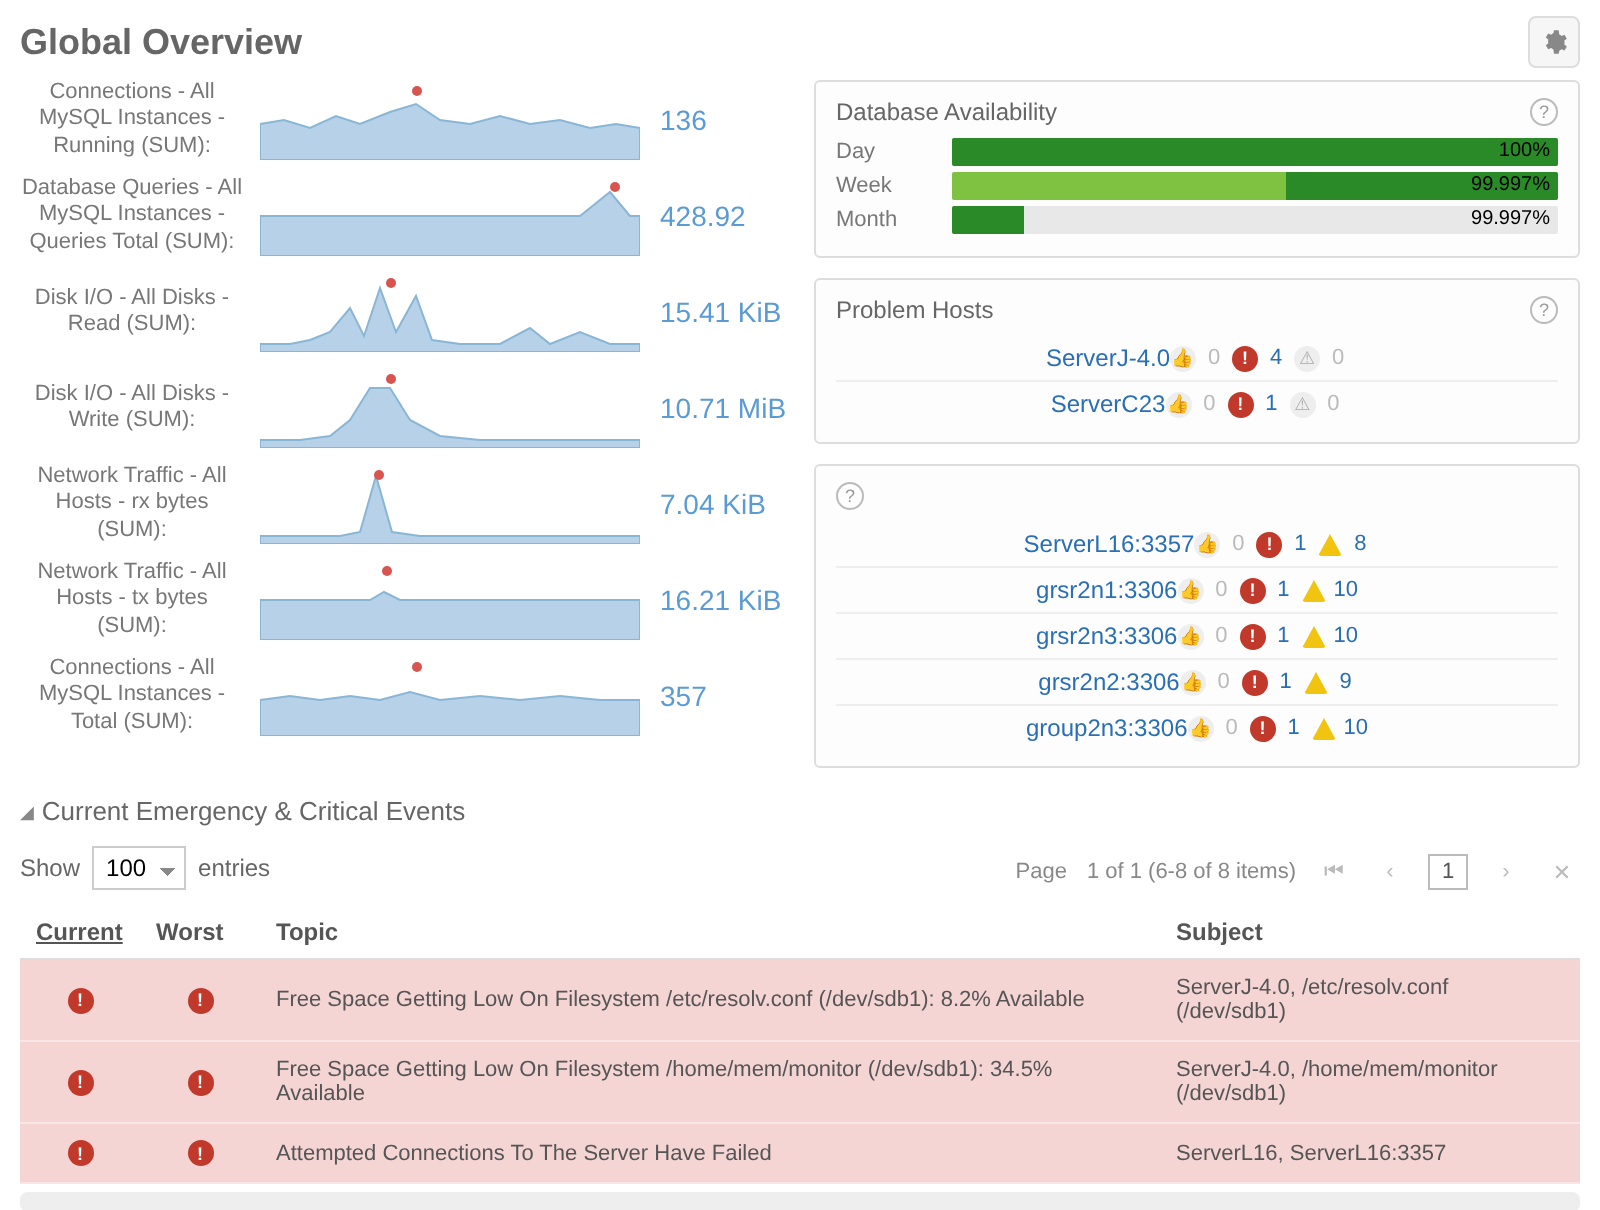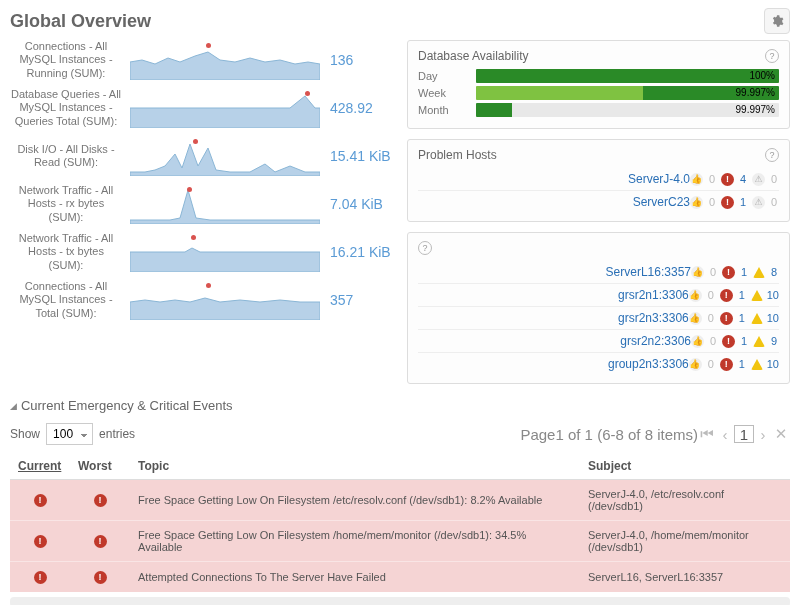--- a/index.html
+++ b/index.html
@@ -62,21 +62,21 @@
   .avail-bar {
     flex: 1; height: 14px; position: relative; background: #e8e8e8;
     border-radius: 1px; overflow: hidden;
   }
   .avail-fill { position:absolute; left:0; top:0; bottom:0; }
   .avail-pct {
     position: absolute; right: 4px; top: 0; font-size: 10px; color: #000;
     line-height: 14px;
   }
   .host-row {
-    display: flex; align-items: center; justify-content: flex-end;
+    display: flex; align-items: center; justify-content: center;
     padding: 4px 0; border-top: 1px solid #eee;
   }
   .host-row:first-of-type { border-top: none; }
   .host-name { color: #2a6fb5; font-size: 12px; cursor: pointer; }
   .host-stats { display: flex; align-items: center; gap: 4px; }
   .ic { width: 13px; height: 13px; border-radius: 50%; display:inline-flex; align-items:center; justify-content:center; font-size:9px; }
   .ic-ok { background: #eee; color:#aaa; }
   .ic-crit { background: #c0392b; color:#fff; font-weight:bold; }
   .ic-warn {
     width: 0; height: 0; border-left: 6px solid transparent; border-right: 6px solid transparent;
@@ -84,32 +84,32 @@
   }
   .stat-num { font-size: 11px; min-width: 10px; text-align:center; }
   .stat-num.link { color: #2a6fb5; cursor:pointer; }
   .stat-num.muted { color: #bbb; }
   .section-hdr {
     display: flex; align-items: center; margin: 14px 0 10px; color:#666;
     font-size: 13px;
   }
   .tri { font-size: 9px; margin-right: 4px; color:#888; }
   .tbl-controls {
-    display: flex; justify-content: space-between; align-items: center;
+    display: flex; justify-content: space-between; align-items: flex-end;
     margin-bottom: 8px;
   }
   .show-entries { display:flex; align-items:center; gap:6px; color:#666; }
   .show-entries select {
     border:1px solid #ccc; padding:3px 18px 3px 6px; font-size:12px;
     appearance:none; background:#fff;
     background-image: linear-gradient(45deg, transparent 50%, #888 50%), linear-gradient(135deg, #888 50%, transparent 50%);
     background-position: right 8px top 10px, right 4px top 10px;
     background-size: 4px 4px, 4px 4px; background-repeat:no-repeat;
   }
-  .pager { display:flex; align-items:center; gap:0; color:#888; font-size:15px; }
+  .pager { display:flex; align-items:center; gap:10px; color:#888; font-size:11px; }
   .pg-btn {
     width:18px; height:18px; display:flex; align-items:center; justify-content:center;
     color:#bbb; cursor:pointer;
   }
   .pg-cur { border:1px solid #bbb; width:20px; height:18px; display:flex; align-items:center; justify-content:center; color:#555; }
   table.events { width:100%; border-collapse: collapse; }
   table.events th {
     text-align:left; font-weight:600; font-size:12px; color:#555;
     padding:6px 8px; border-bottom:1px solid #ddd;
   }
@@ -163,20 +163,30 @@
         </div>
         <div class="spark-row">
     <div class="spark-label">Disk I/O - All Disks - Read (SUM):</div>
     <div class="spark-chart">
       <svg viewBox="0 0 190 40" preserveAspectRatio="none">
         <path d="M0,36 L15,36 L25,34 L35,30 L45,18 L52,32 L60,8 L68,30 L78,12 L86,34 L100,36 L120,36 L135,28 L145,36 L160,30 L175,36 L190,36 L190,40 L0,40 Z" fill="#b7d1e8" stroke="#8ab6d6" stroke-width="1"></path>
       </svg>
       <div class="spark-dot" style="left:33%"></div>
     </div>
     <div class="spark-value">15.41 KiB</div>
+        </div>
+        <div class="spark-row">
+    <div class="spark-label">Disk I/O - All Disks - Write (SUM):</div>
+    <div class="spark-chart">
+      <svg viewBox="0 0 190 40" preserveAspectRatio="none">
+        <path d="M0,36 L20,36 L35,34 L45,26 L55,10 L65,10 L75,26 L90,34 L110,36 L140,36 L160,36 L190,36 L190,40 L0,40 Z" fill="#b7d1e8" stroke="#8ab6d6" stroke-width="1"></path>
+      </svg>
+      <div class="spark-dot" style="left:33%"></div>
+    </div>
+    <div class="spark-value">10.71 MiB</div>
         </div>
         <div class="spark-row">
     <div class="spark-label">Network Traffic - All Hosts - rx bytes (SUM):</div>
     <div class="spark-chart">
       <svg viewBox="0 0 190 40" preserveAspectRatio="none">
         <path d="M0,36 L25,36 L40,36 L50,34 L58,6 L66,34 L80,36 L110,36 L150,36 L190,36 L190,40 L0,40 Z" fill="#b7d1e8" stroke="#8ab6d6" stroke-width="1"></path>
       </svg>
       <div class="spark-dot" style="left:30%"></div>
     </div>
     <div class="spark-value">7.04 KiB</div>

